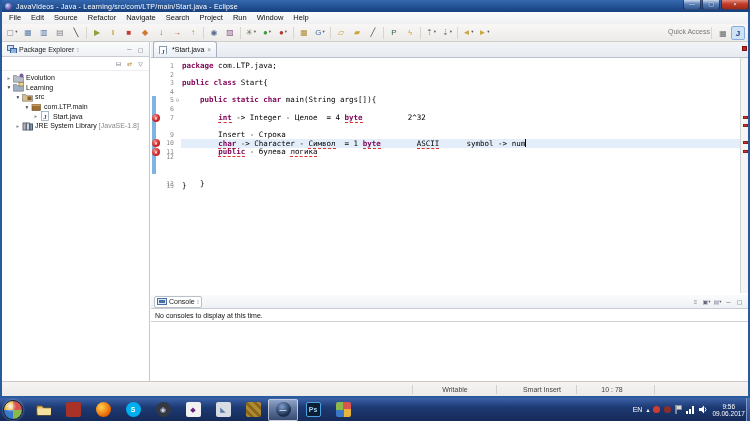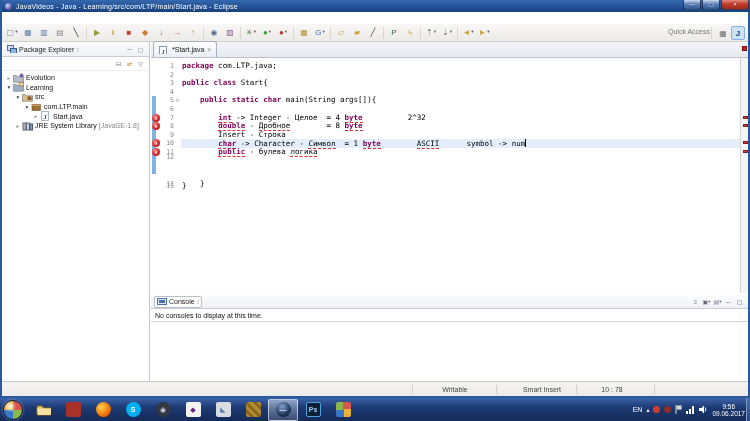--- a/index.html
+++ b/index.html
@@ -87,20 +87,32 @@
 <div id="window">
   <div id="titlebar">
     <div id="app-icon"></div>
     <div id="title-text">JavaVideos - Java - Learning/src/com/LTP/main/Start.java - Eclipse</div>
     <div id="win-buttons">
         <div class="winbtn">—</div>
         <div class="winbtn">▢</div>
         <div class="winbtn close">×</div>
       </div>
   </div>
+  <div id="menubar">
+      <div class="menu-item">File</div>
+      <div class="menu-item">Edit</div>
+      <div class="menu-item">Source</div>
+      <div class="menu-item">Refactor</div>
+      <div class="menu-item">Navigate</div>
+      <div class="menu-item">Search</div>
+      <div class="menu-item">Project</div>
+      <div class="menu-item">Run</div>
+      <div class="menu-item">Window</div>
+      <div class="menu-item">Help</div>
+    </div>
   <div id="toolbar">
       <div class="tbi">
         <span style="color: rgb(122, 134, 153);">▢</span>
         <span class="dd">▾</span>
       </div>
       <div class="tbi">
         <span style="color: rgb(91, 123, 166);">▦</span>
       </div>
       <div class="tbi">
         <span style="color: rgb(91, 123, 166);">▥</span>
@@ -292,21 +304,20 @@
     <div id="code">
         <div id="rangebar" style="top: 38.4px; height: 77.4px;"></div>
         <div id="curline" style="top: 81.4px;"></div>
         <div class="code-line" style="top: 4px;"><span class="lnum">1</span><span class="ltxt"><span class="k">package</span><span> com.LTP.java;</span></span></div>
         <div class="code-line" style="top: 12.6px;"><span class="lnum">2</span><span class="ltxt"></span></div>
         <div class="code-line" style="top: 21.2px;"><span class="lnum">3</span><span class="ltxt"><span class="k">public</span><span> </span><span class="k">class</span><span> Start{</span></span></div>
         <div class="code-line" style="top: 29.8px;"><span class="lnum">4</span><span class="ltxt"></span></div>
         <div class="code-line" style="top: 38.4px;"><span class="lnum">5</span><span class="fold">⊖</span><span class="ltxt"><span>    </span><span class="k">public</span><span> </span><span class="k">static</span><span> </span><span class="k">char</span><span> main(String args[]){</span></span></div>
         <div class="code-line" style="top: 47px;"><span class="lnum">6</span><span class="ltxt"></span></div>
         <div class="code-line" style="top: 55.6px;"><div class="err-ico">×</div><span class="lnum">7</span><span class="ltxt"><span>        </span><span class="k e">int</span><span> -&gt; Integer - Целое  = 4 </span><span class="k e">byte</span><span>          2^32</span></span></div>
-        <div class="code-line" style="top: 64.2px;"><div class="err-ico">×</div><span class="lnum">8</span><span class="ltxt"><span>        </span><span class="k e">double</span><span> - </span><span class=" e">Дробное</span><span>        = 8 </span><span class="k e">byte</span></span></div>
         <div class="code-line" style="top: 72.8px;"><span class="lnum">9</span><span class="ltxt"><span>        Insert - Строка</span></span></div>
         <div class="code-line" style="top: 81.4px;"><div class="err-ico">×</div><span class="lnum">10</span><span class="ltxt"><span>        </span><span class="k e">char</span><span> -&gt; Character - </span><span class=" e">Символ</span><span>  = 1 </span><span class="k e">byte</span><span>        </span><span class=" e">ASCII</span><span>      symbol -&gt; num</span><span class="caret"></span></span></div>
         <div class="code-line" style="top: 90px;"><div class="err-ico">×</div><span class="lnum">11</span><span class="ltxt"><span>        </span><span class="k e">public</span><span> - булева </span><span class=" e">логика</span></span></div>
         <div class="code-line" style="top: 95px;"><span class="lnum">12</span><span class="ltxt"></span></div>
         <div class="code-line" style="top: 122px;"><span class="lnum">13</span><span class="ltxt"><span>    }</span></span></div>
         <div class="code-line" style="top: 124.4px;"><span class="lnum">15</span><span class="ltxt"><span>}</span></span></div>
       </div>
     <div id="ruler-head">
         <div class="sq"></div>
       </div>

